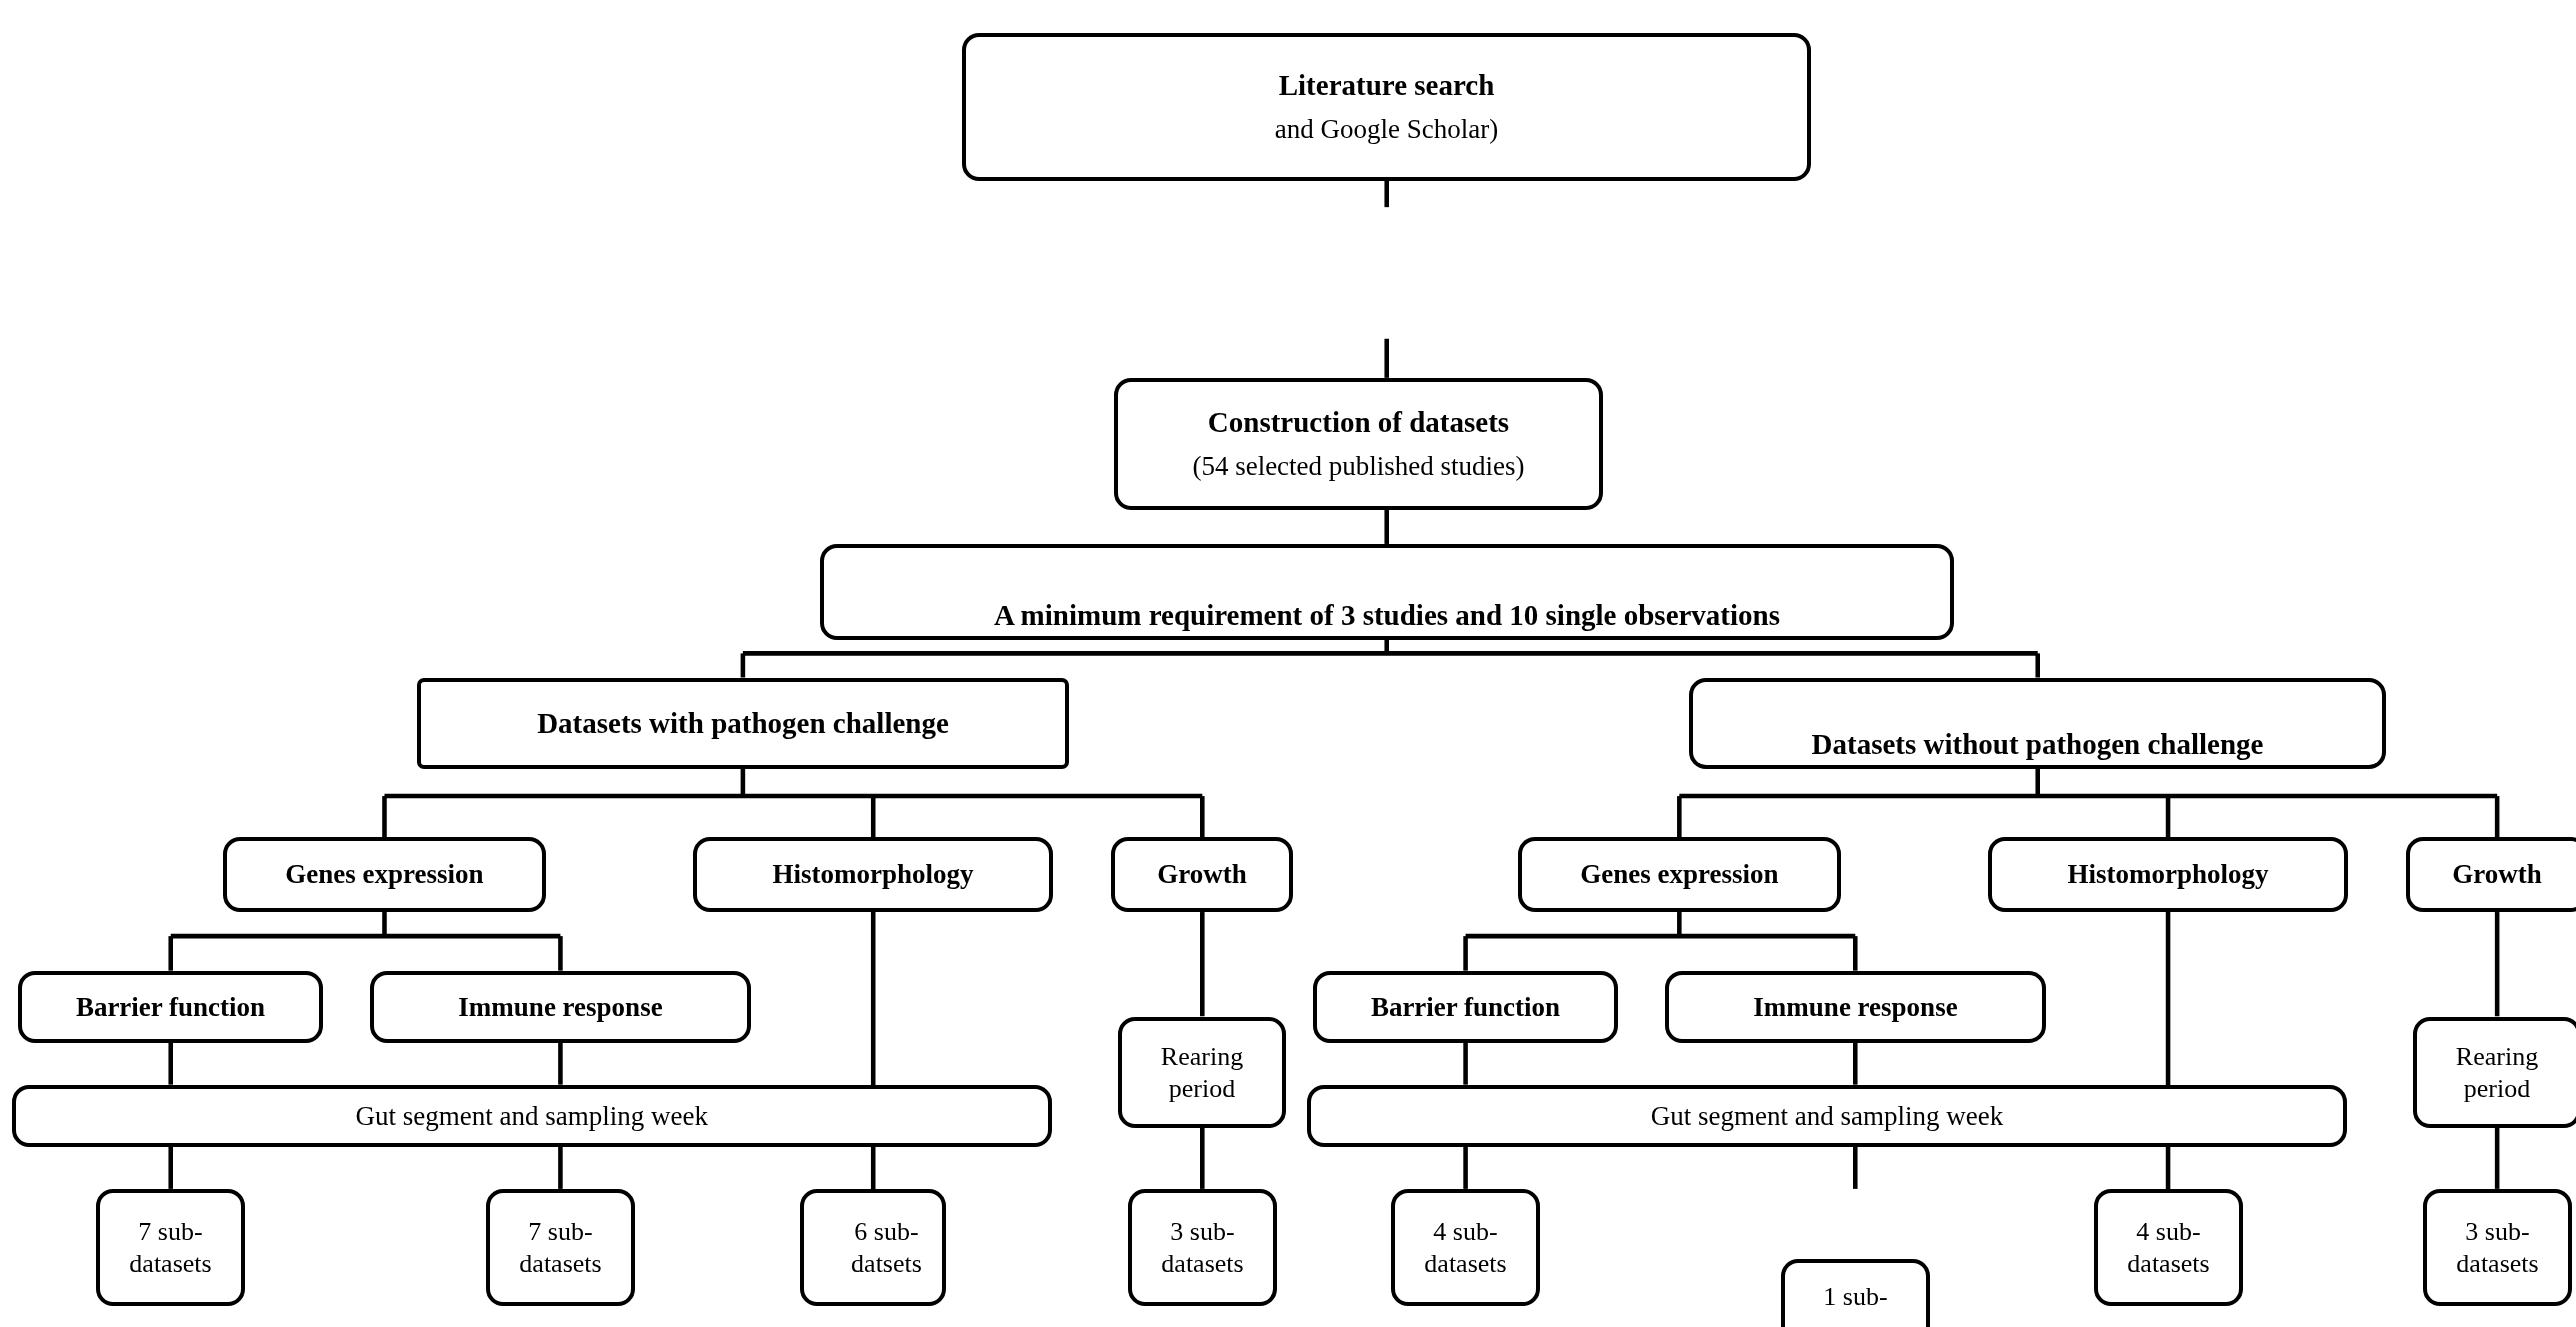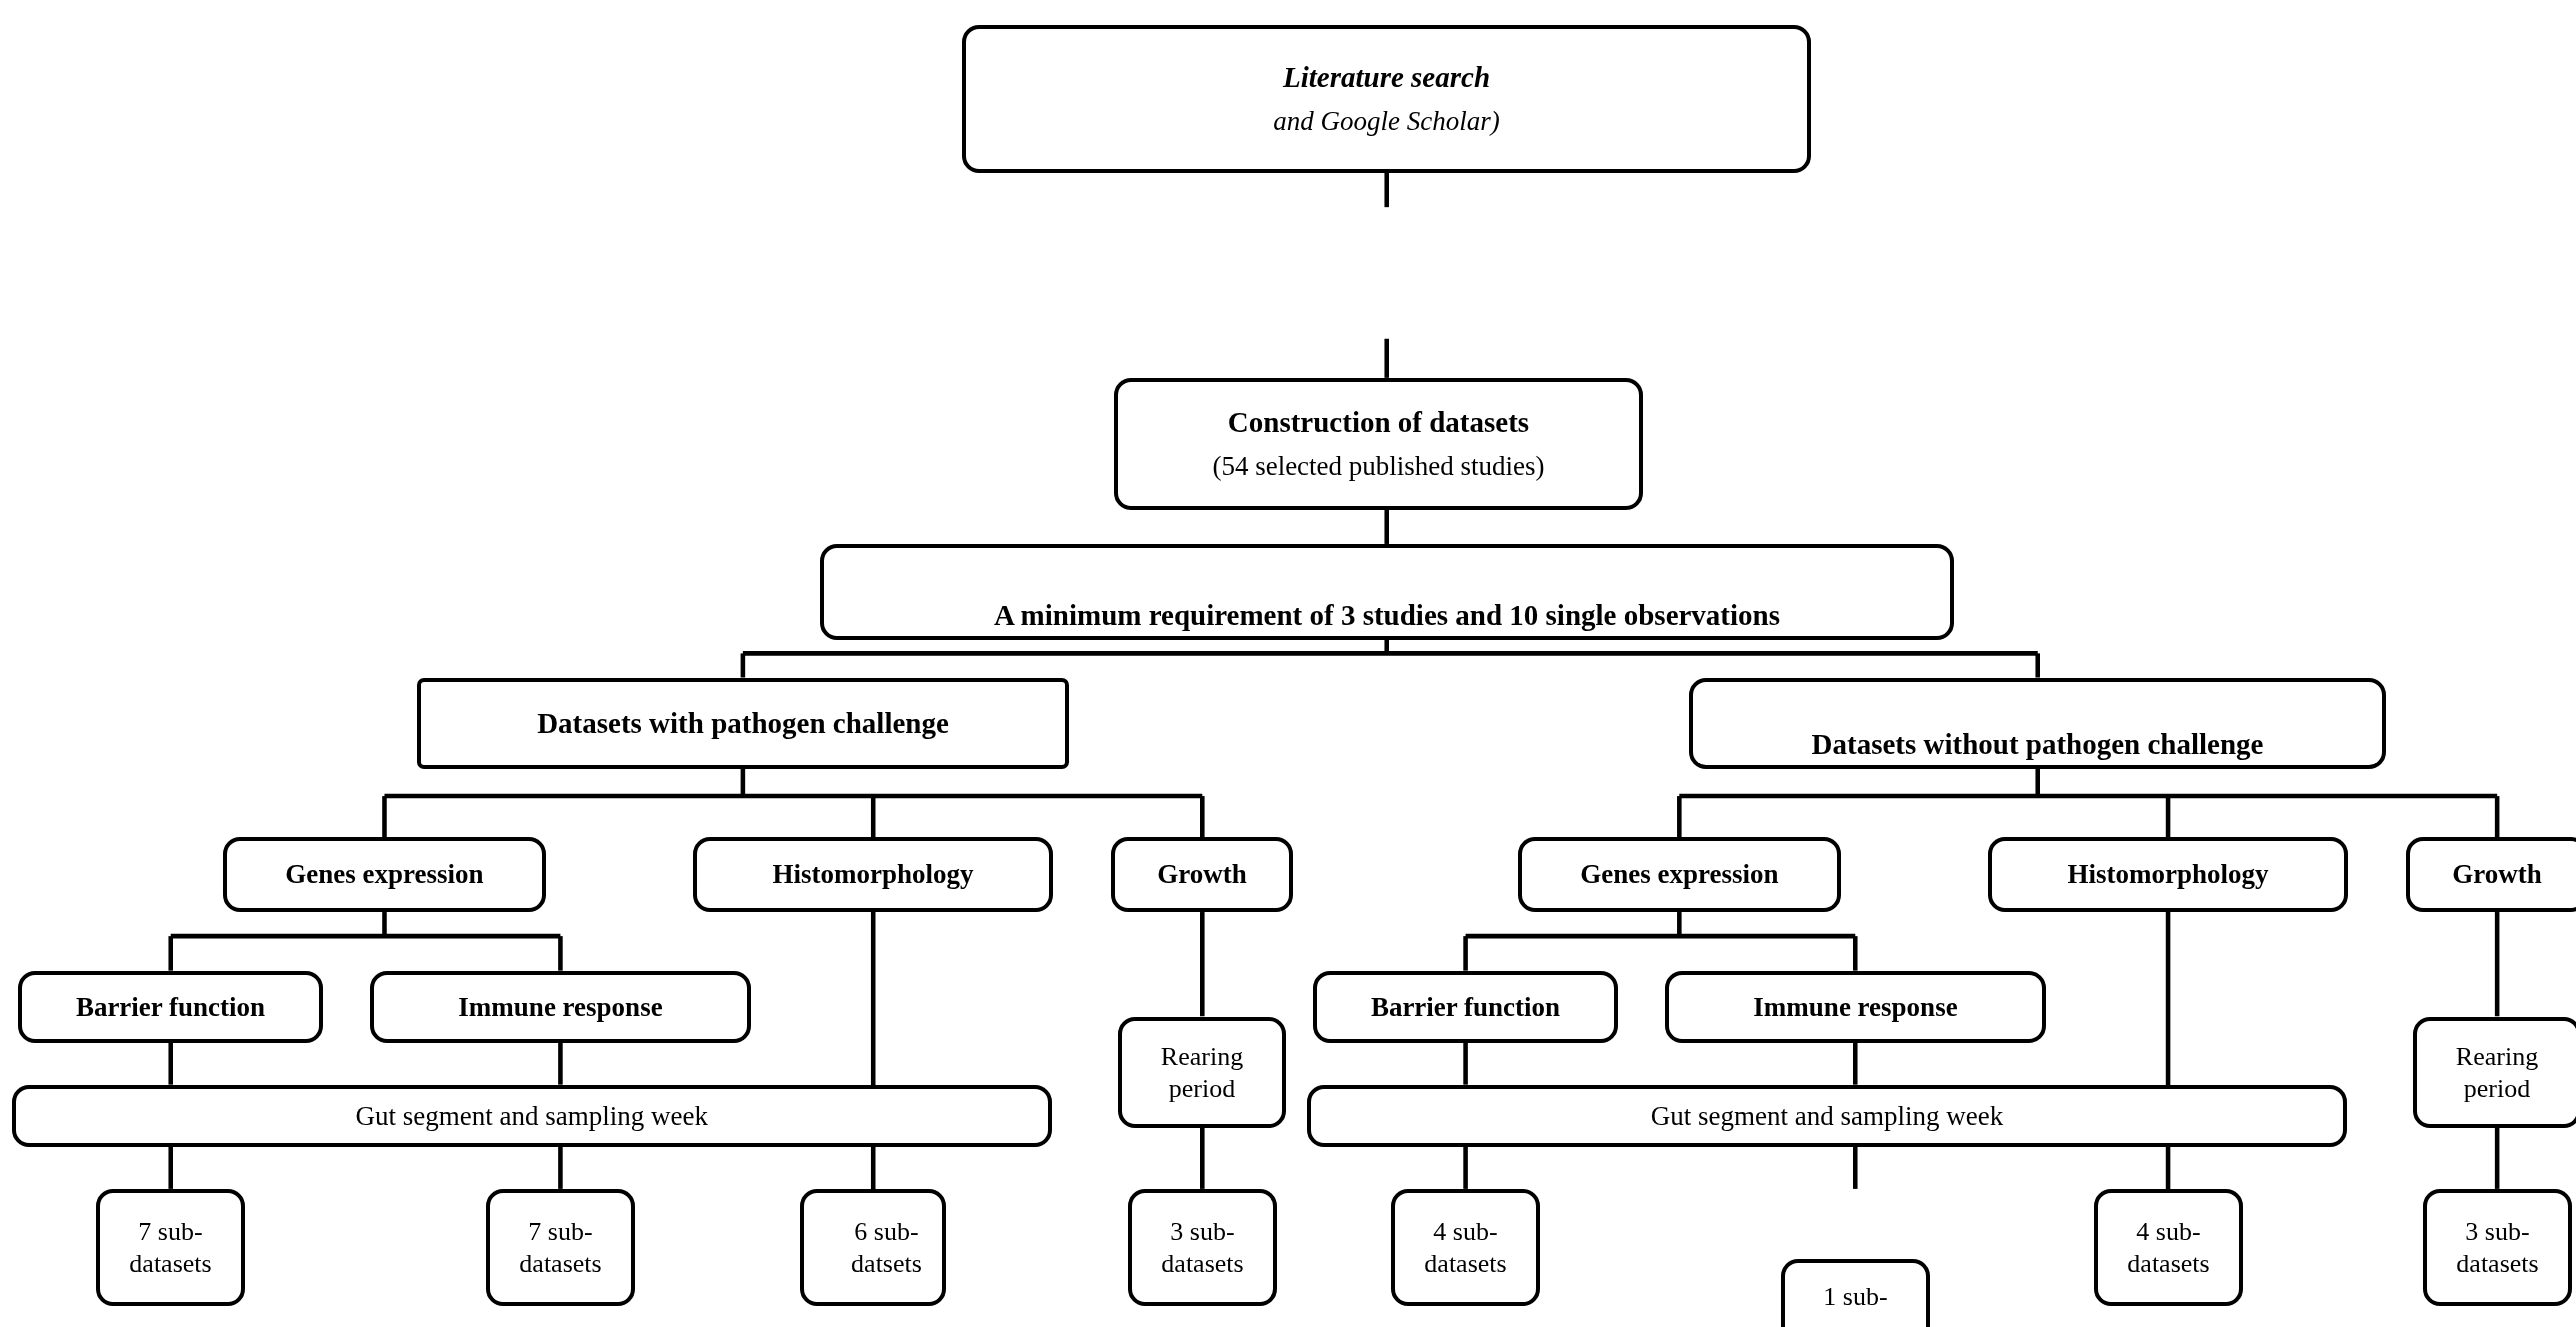--- a/index.html
+++ b/index.html
@@ -111,28 +111,28 @@
 
       <line x1="3832" y1="1400" x2="3832" y2="1560"></line>
 
       <line x1="3832" y1="1730" x2="3832" y2="1825"></line>
 
       <line x1="2249" y1="1760" x2="2249" y2="1825"></line>
       <line x1="2847" y1="1760" x2="2847" y2="1825"></line>
     </g>
   </svg>
 
-  <div class="node" style="left:962px; top:25px; width:849px; height:148px;font-style:italic;">
+  <div class="node" style="left:962px; top:33px; width:849px; height:148px;">
     <span class="ln bold t-xl">Literature search</span>
     <span class="gap"></span>
     <span class="ln plain t-lg">and Google Scholar)</span>
   </div>
 
 
-  <div class="node" style="left:1114px; top:378px; width:529px; height:132px;">
+  <div class="node" style="left:1114px; top:378px; width:489px; height:132px;">
     <span class="ln bold t-xl">Construction of datasets</span>
     <span class="gap"></span>
     <span class="ln plain t-lg">(54 selected published studies)</span>
   </div>
 
   <div class="node" style="left:820px; top:544px; width:1134px; height:96px;justify-content:flex-end;">
     <span class="ln bold t-xl">A minimum requirement of 3 studies and 10 single observations</span>
   </div>
 
   <div class="node" style="left:417px; top:678px; width:652px; height:91px;border-radius:7px;">

